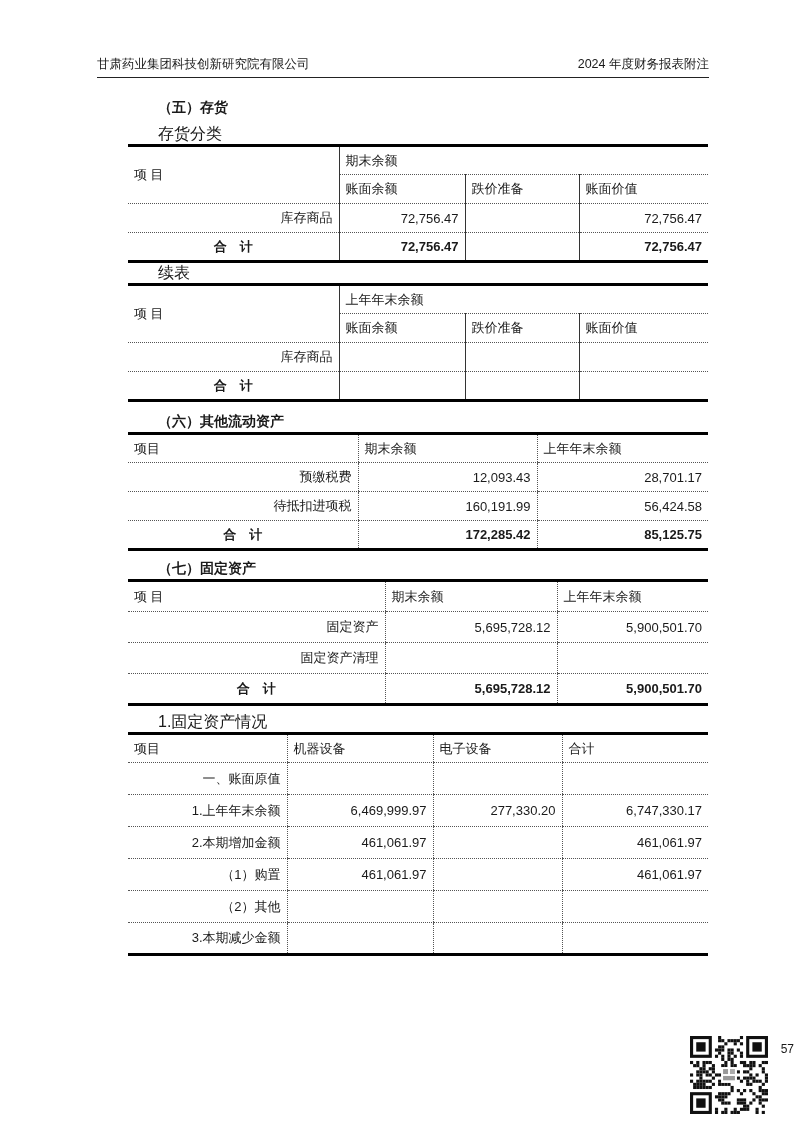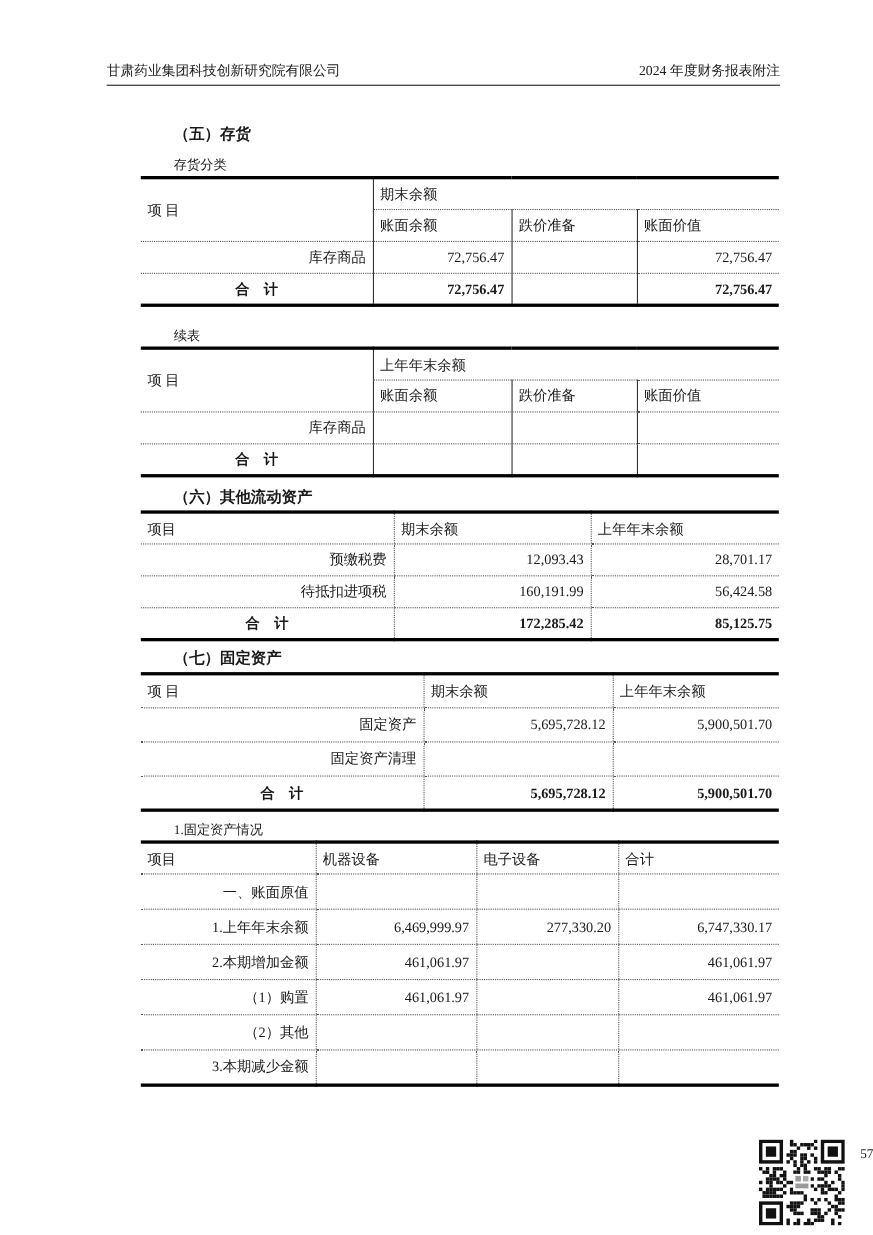--- a/index.html
+++ b/index.html
@@ -1,31 +1,31 @@
 <!DOCTYPE html>
 <html><head>
 <meta charset="utf-8">
 <style>
   * { box-sizing: border-box; }
   html,body { margin:0; padding:0; background:#fff; }
   .page {
     position:relative; width:794px; height:1123px; background:#fff;
-    font-family:Liberation Serif, serif; color:#1a1a1a; overflow:hidden;
+    font-family:Liberation Sans, sans-serif; color:#1a1a1a; overflow:hidden;
   }
   
   .doc-header {
     position:absolute; left:97px; top:56px; width:612px;
     display:flex; justify-content:space-between; align-items:flex-end;
     font-size:12.5px; padding-bottom:4px; border-bottom:1.5px solid #222;
   }
   
   .content { position:absolute; left:128px; top:96px; width:580px; }
   .sec-title { margin:0; padding-left:30px; font-size:14px; font-weight:bold; line-height:22px; }
-  .sub-line  { margin:0; padding-left:30px; font-size:12px; line-height:20px; }
-  .mt4{margin-top:16px;} .mt5{margin-top:5px;} .mt6{margin-top:6px;} .mt8{margin-top:8px;} .mt9{margin-top:9px;}
+  .sub-line  { margin:0; padding-left:30px; font-size:16px; line-height:20px; }
+  .mt4{margin-top:0;} .mt5{margin-top:5px;} .mt6{margin-top:6px;} .mt8{margin-top:8px;} .mt9{margin-top:9px;}
   
   table.fin {
     border-collapse:collapse; table-layout:fixed; width:580px;
     border-top:3px solid #000; border-bottom:3px solid #000;
     font-size:13px; margin:0;
   }
   table.fin td {
     padding:0 6px; overflow:hidden; white-space:nowrap;
     border-bottom:1px dotted #555; vertical-align:middle;
   }

